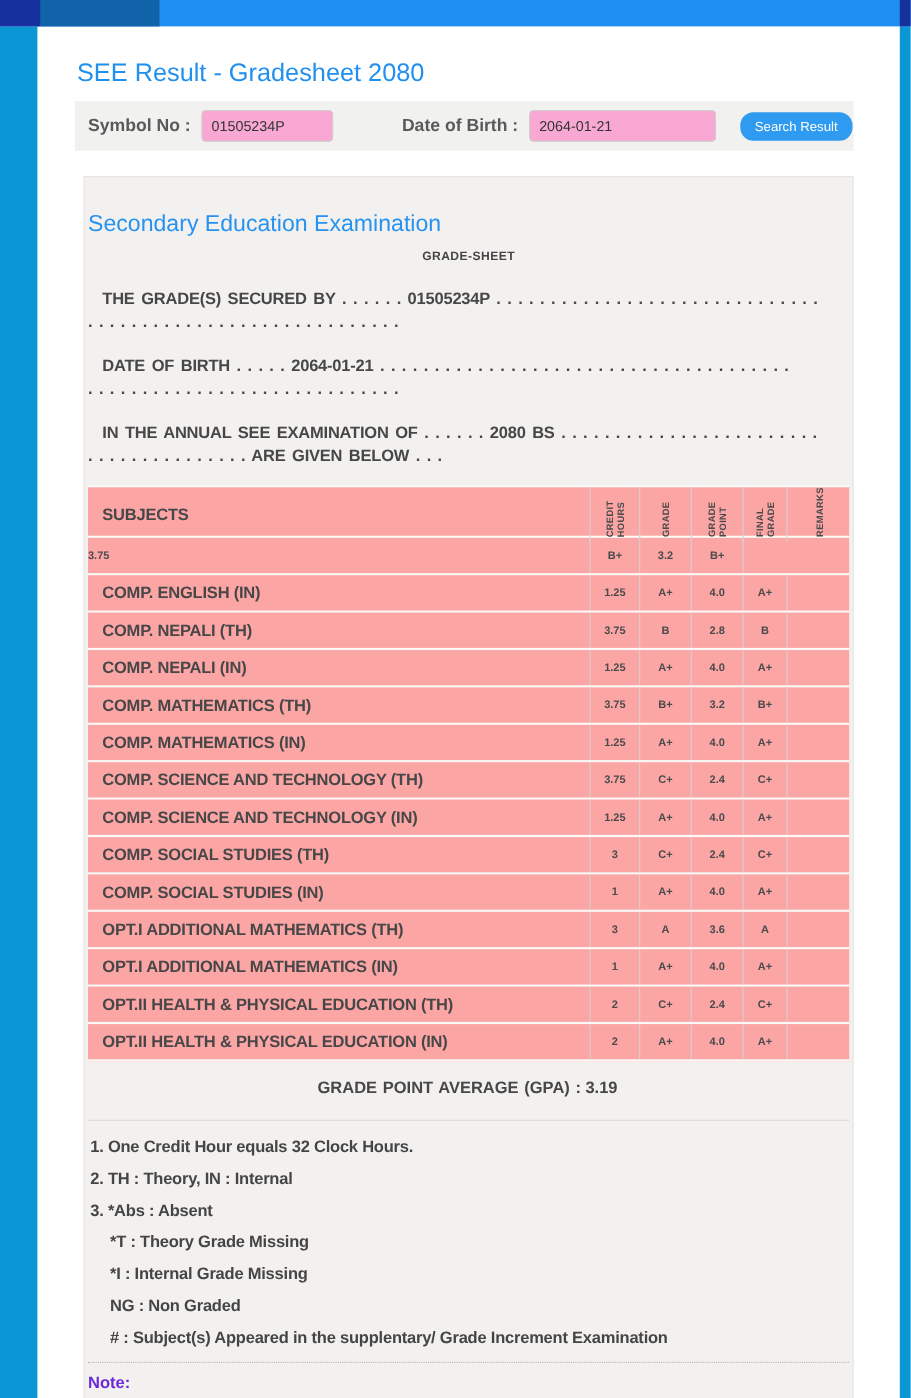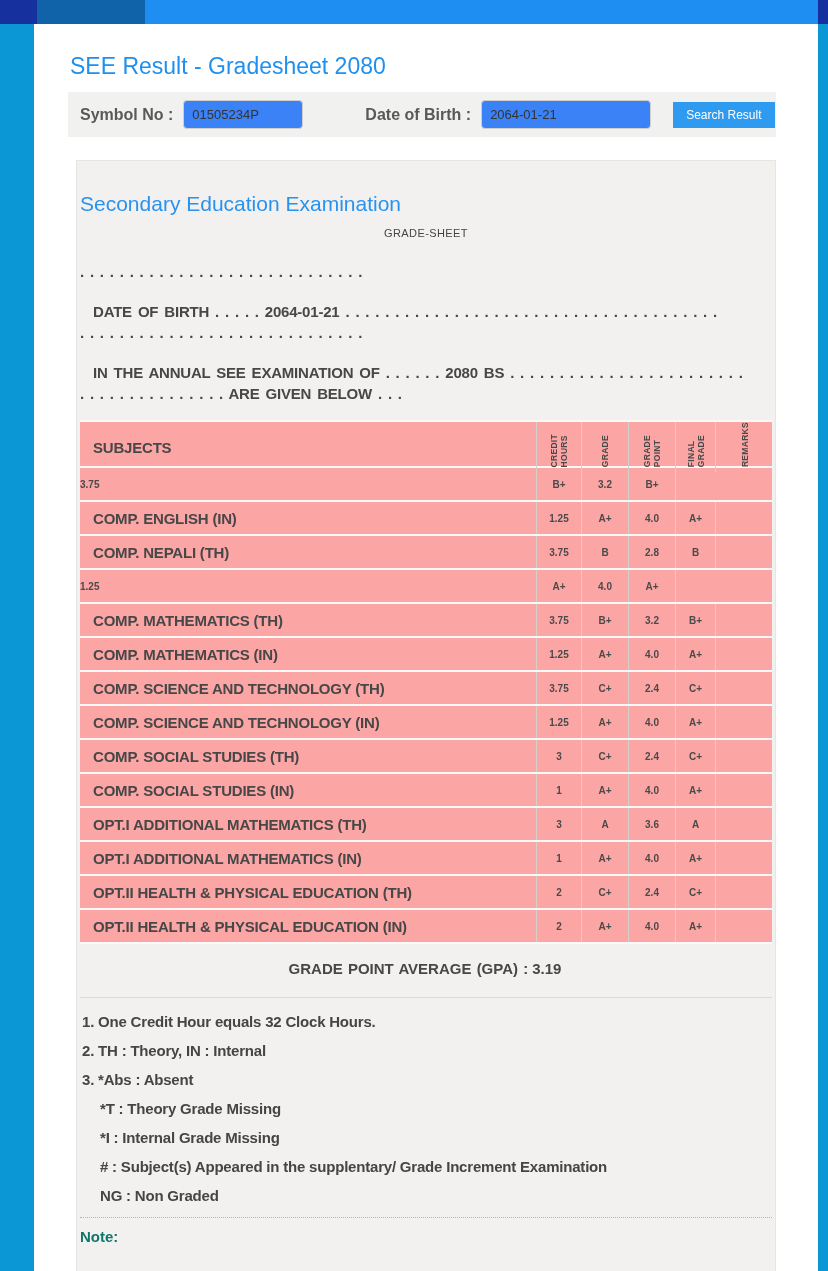--- a/index.html
+++ b/index.html
@@ -46,31 +46,31 @@
   .lbl-symbol { margin-left: 12px; }
   .lbl-dob { margin-left: 62px; }
   .inp {
     margin-left: 10px;
     height: 29px;
     border: 1px solid #cfcfcf;
     border-radius: 4px;
     padding: 0 8px;
     font-size: 13px;
     color: #333;
-    background: #3b82f6;
+    background: #f9a8d4;
     font-family: "Liberation Sans", sans-serif;
   }
   .inp-symbol { width: 120px; }
   .inp-dob { width: 170px; }
   .btn-search {
     margin-left: 22px;
     background: #2e9af0;
     color: #ffffff;
     border: none;
-    border-radius: 0;
+    border-radius: 12px;
     padding: 6px 13px;
     font-size: 12px;
     font-family: "Liberation Sans", sans-serif;
     cursor: pointer;
   }
 
   
   .card {
     margin: 23px 42px 0 42px;
     width: 700px;
@@ -83,21 +83,21 @@
     text-align: left;
     font-size: 21px;
     line-height: 26px;
     font-weight: 400;
     color: #2893ef;
   }
   .gs-subtitle {
     margin-top: 10px;
     text-align: center;
     font-size: 11px;
-    font-weight: normal;
+    font-weight: bold;
     letter-spacing: 0.4px;
     color: #454545;
   }
 
   .statements { margin-top: 22px; font-size: 15px; font-weight: bold; word-spacing: 2px; letter-spacing: -0.2px; }
   .stmt { line-height: 21px; }
   .stmt + .stmt { margin-top: 19px; }
   .stmt .l1 { text-indent: 13px; white-space: nowrap; overflow: hidden; }
   .stmt .l2 { white-space: nowrap; overflow: hidden; }
 
@@ -137,21 +137,21 @@
   }
   .gpa-row .gpa-value { margin-left: 4px; }
 
   hr.solid { border: none; border-top: 1px solid #dcdad7; }
   hr.dotted { border: none; border-top: 1px dotted #b5b3b0; margin-top: 13px; }
 
   .notes { padding: 15px 2px 0 2px; font-size: 15px; font-weight: bold; color: #454545; }
   .note-line { line-height: 17px; margin-bottom: 12px; letter-spacing: -0.2px; }
   .note-line.ind { padding-left: 18px; }
 
-  .note-footer { margin-top: 10px; font-size: 15px; font-weight: bold; color: #0f766e; }
+  .note-footer { margin-top: 10px; font-size: 15px; font-weight: bold; color: #6d28d9; }
 </style>
 </head>
 <body>
 
 <div class="topbar">
   <div class="seg seg-navy-left"></div>
   <div class="seg seg-mid"></div>
   <div class="seg seg-navy-right"></div>
 </div>
 <div class="side-strip left"></div>
@@ -167,20 +167,21 @@
     <input class="inp inp-dob" type="text" value="2064-01-21" style="">
     <button class="btn-search">Search Result</button>
   </div>
 
   <section class="card">
     <h2 class="gs-title">Secondary Education Examination</h2>
     <div class="gs-subtitle">GRADE-SHEET</div>
 
     <div class="statements">
         <div class="stmt">
+          <div class="l1">THE GRADE(S) SECURED BY . . . . . . 01505234P . . . . . . . . . . . . . . . . . . . . . . . . . . . . . .</div>
           <div class="l2">. . . . . . . . . . . . . . . . . . . . . . . . . . . . .</div>
         </div>
         <div class="stmt">
           <div class="l1">DATE OF BIRTH . . . . . 2064-01-21 . . . . . . . . . . . . . . . . . . . . . . . . . . . . . . . . . . . . . .</div>
           <div class="l2">. . . . . . . . . . . . . . . . . . . . . . . . . . . . .</div>
         </div>
         <div class="stmt">
           <div class="l1">IN THE ANNUAL SEE EXAMINATION OF . . . . . . 2080 BS . . . . . . . . . . . . . . . . . . . . . . . .</div>
           <div class="l2">. . . . . . . . . . . . . . . ARE GIVEN BELOW . . .</div>
         </div>
@@ -226,20 +227,21 @@
           </div>
           <div class="g-row">
             <div class="cell subj">COMP. NEPALI (TH)</div>
             <div class="cell num">3.75</div>
             <div class="cell num">B</div>
             <div class="cell num">2.8</div>
             <div class="cell num">B</div>
             <div class="cell num"></div>
           </div>
           <div class="g-row">
+            <div class="cell subj">COMP. NEPALI (IN)</div>
             <div class="cell num">1.25</div>
             <div class="cell num">A+</div>
             <div class="cell num">4.0</div>
             <div class="cell num">A+</div>
             <div class="cell num"></div>
           </div>
           <div class="g-row">
             <div class="cell subj">COMP. MATHEMATICS (TH)</div>
             <div class="cell num">3.75</div>
             <div class="cell num">B+</div>
@@ -327,21 +329,21 @@
     </div>
 
     <hr class="solid">
 
     <div class="notes">
         <div class="note-line">1. One Credit Hour equals 32 Clock Hours.</div>
         <div class="note-line">2. TH : Theory, IN : Internal</div>
         <div class="note-line">3. *Abs : Absent</div>
         <div class="note-line ind">*T : Theory Grade Missing</div>
         <div class="note-line ind">*I : Internal Grade Missing</div>
+        <div class="note-line ind">NG : Non Graded</div>
         <div class="note-line ind"># : Subject(s) Appeared in the supplentary/ Grade Increment Examination</div>
-        <div class="note-line ind">NG : Non Graded</div>
       </div>
 
     <hr class="dotted">
 
     <div class="note-footer">Note:</div>
   </section>
 </main>
 
 </body></html>

